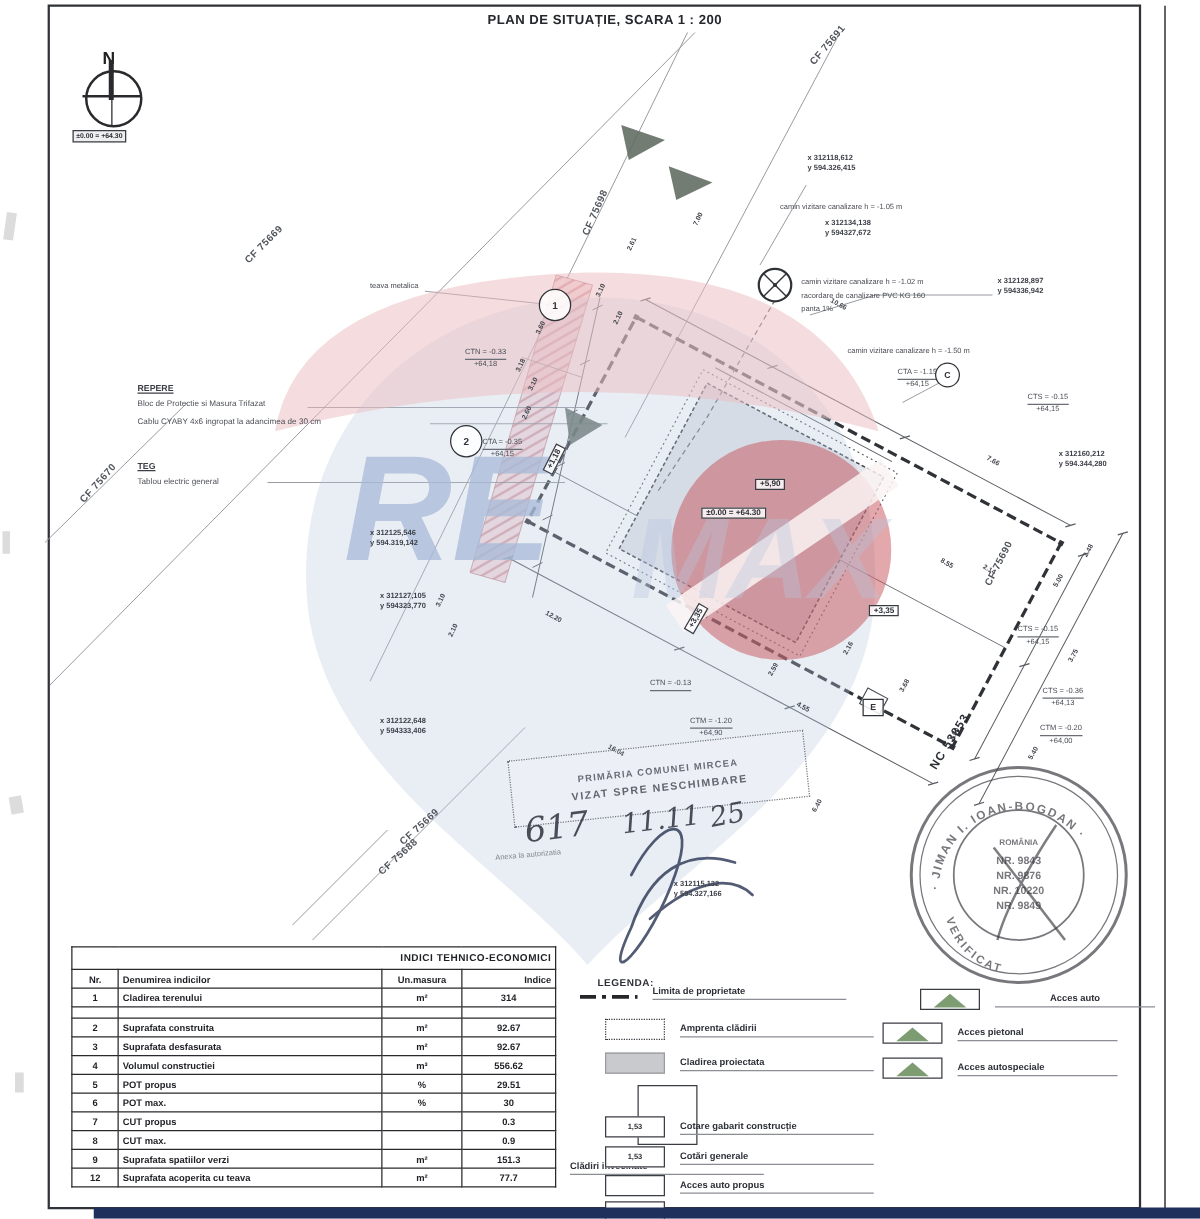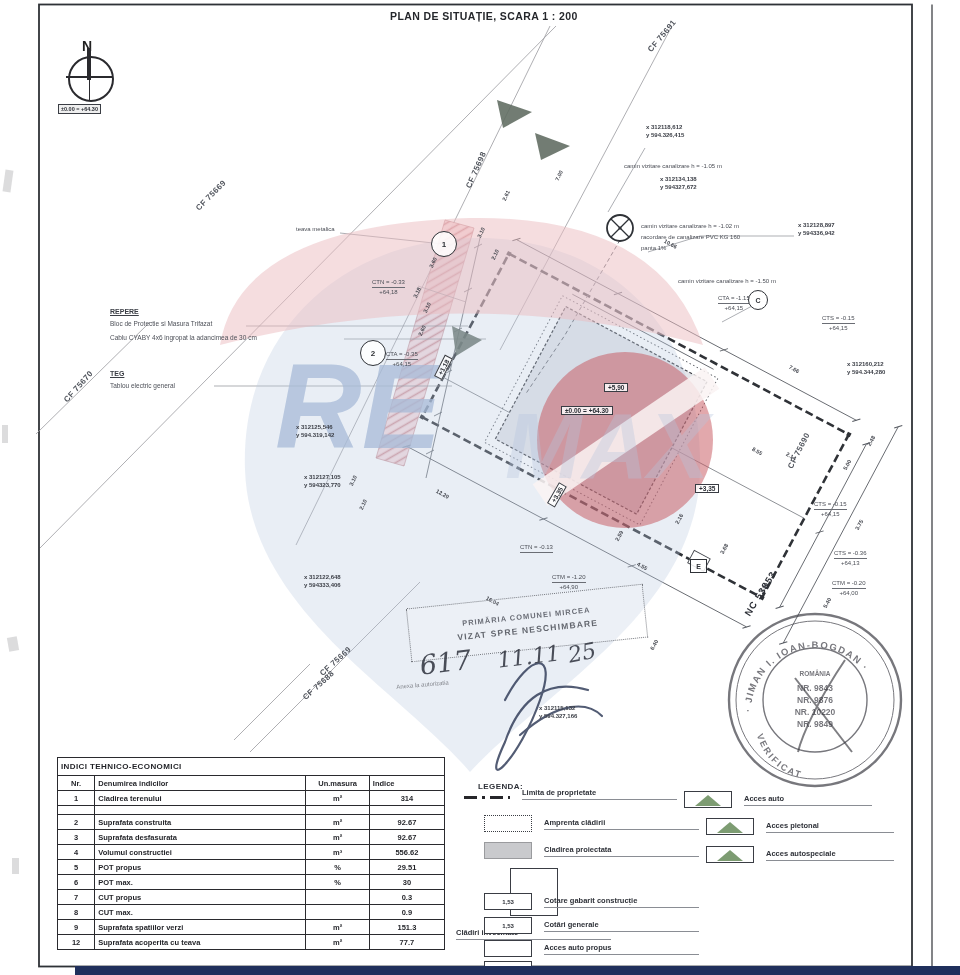--- a/index.html
+++ b/index.html
@@ -46,21 +46,21 @@
   .vizat .s2{font-size:8.5px;font-weight:bold;letter-spacing:1.2px;color:#54575f;}
   .anexa{font-size:6px;color:#84878e;}
   .hand{position:absolute;font-family:"DejaVu Serif",serif;font-style:italic;
       color:#2e323d;opacity:.85;transform-origin:left top;}
   .nc{font-size:9.5px;font-weight:bold;letter-spacing:1px;color:#2d3037;}
   
   #indici-table{position:absolute;left:57px;top:757px;width:388px;border-collapse:collapse;
       background:#fff;}
   #indici-table td,#indici-table th{border:1.3px solid #2a2a2e;font-size:7.5px;font-weight:700;
       color:#1f2025;padding:1px 3px;height:12px;}
-  #indici-table .tt{font-size:8px;text-align:left;letter-spacing:.4px;height:15px;}
+  #indici-table .tt{font-size:8px;text-align:right;letter-spacing:.4px;height:15px;}
   #indici-table .c0,#indici-table .c2,#indici-table .c3{text-align:center;}
   #indici-table tr.spacer td{height:6px;}
   
   .leg-title{font-size:8px;font-weight:bold;color:#2e3138;letter-spacing:.4px;}
   .leg-item{position:absolute;display:flex;align-items:center;gap:12px;}
   .leg-sym{width:46px;height:15px;flex:0 0 46px;position:relative;}
   .sym-outline-rect,.sym-dotted-rect,.sym-shaded-rect,.sym-dim-box,.sym-triangle-rect{
       border:1.3px solid #3a3d44;background:#fff;}
   .sym-dotted-rect{border-style:dotted;}
   .sym-shaded-rect{background:#c9cacd;border-color:#9a9b9e;}
@@ -368,21 +368,21 @@
 
 <table id="indici-table">
       <tbody>
         <tr>
           <td colspan="4" class="tt">INDICI TEHNICO-ECONOMICI</td>
         </tr>
         <tr>
           <th style="width: 32px; text-align: center;">Nr.</th>
           <th style="width: 218px; text-align: left; margin-left: 44px;">Denumirea indicilor</th>
           <th style="width: 58px; text-align: center;">Un.masura</th>
-          <th style="width: 72px; text-align: left;">Indice</th>
+          <th style="width: 72px; text-align: right;">Indice</th>
         </tr>
         <tr>
           <td class="c0">1</td>
           <td class="c1">Cladirea terenului</td>
           <td class="c2">m²</td>
           <td class="c3">314</td>
         </tr>
         <tr class="spacer">
           <td class="c0"></td>
           <td class="c1"></td>
@@ -477,21 +477,21 @@
         <span class="leg-label">Cotări generale</span>
       </div>
       <div class="leg-item leg-left" style="left: 484px; top: 940px;">
         <div class="leg-sym sym-outline-rect"></div>
         <span class="leg-label">Acces auto propus</span>
       </div>
       <div class="leg-item leg-left" style="left: 484px; top: 961px;">
         <div class="leg-sym sym-outline-rect"></div>
         <span class="leg-label">Spații verzi</span>
       </div>
-      <div class="leg-item leg-right" style="left: 684px; top: 791px;">
+      <div class="leg-item leg-right" style="left: 736px; top: 791px; text-align: center;">
         <div class="leg-sym sym-triangle-rect">
           <div class="tri"></div>
         </div>
         <span class="leg-label">Acces auto</span>
       </div>
       <div class="leg-item leg-right" style="left: 706px; top: 818px;">
         <div class="leg-sym sym-triangle-rect">
           <div class="tri"></div>
         </div>
         <span class="leg-label">Acces pietonal</span>

